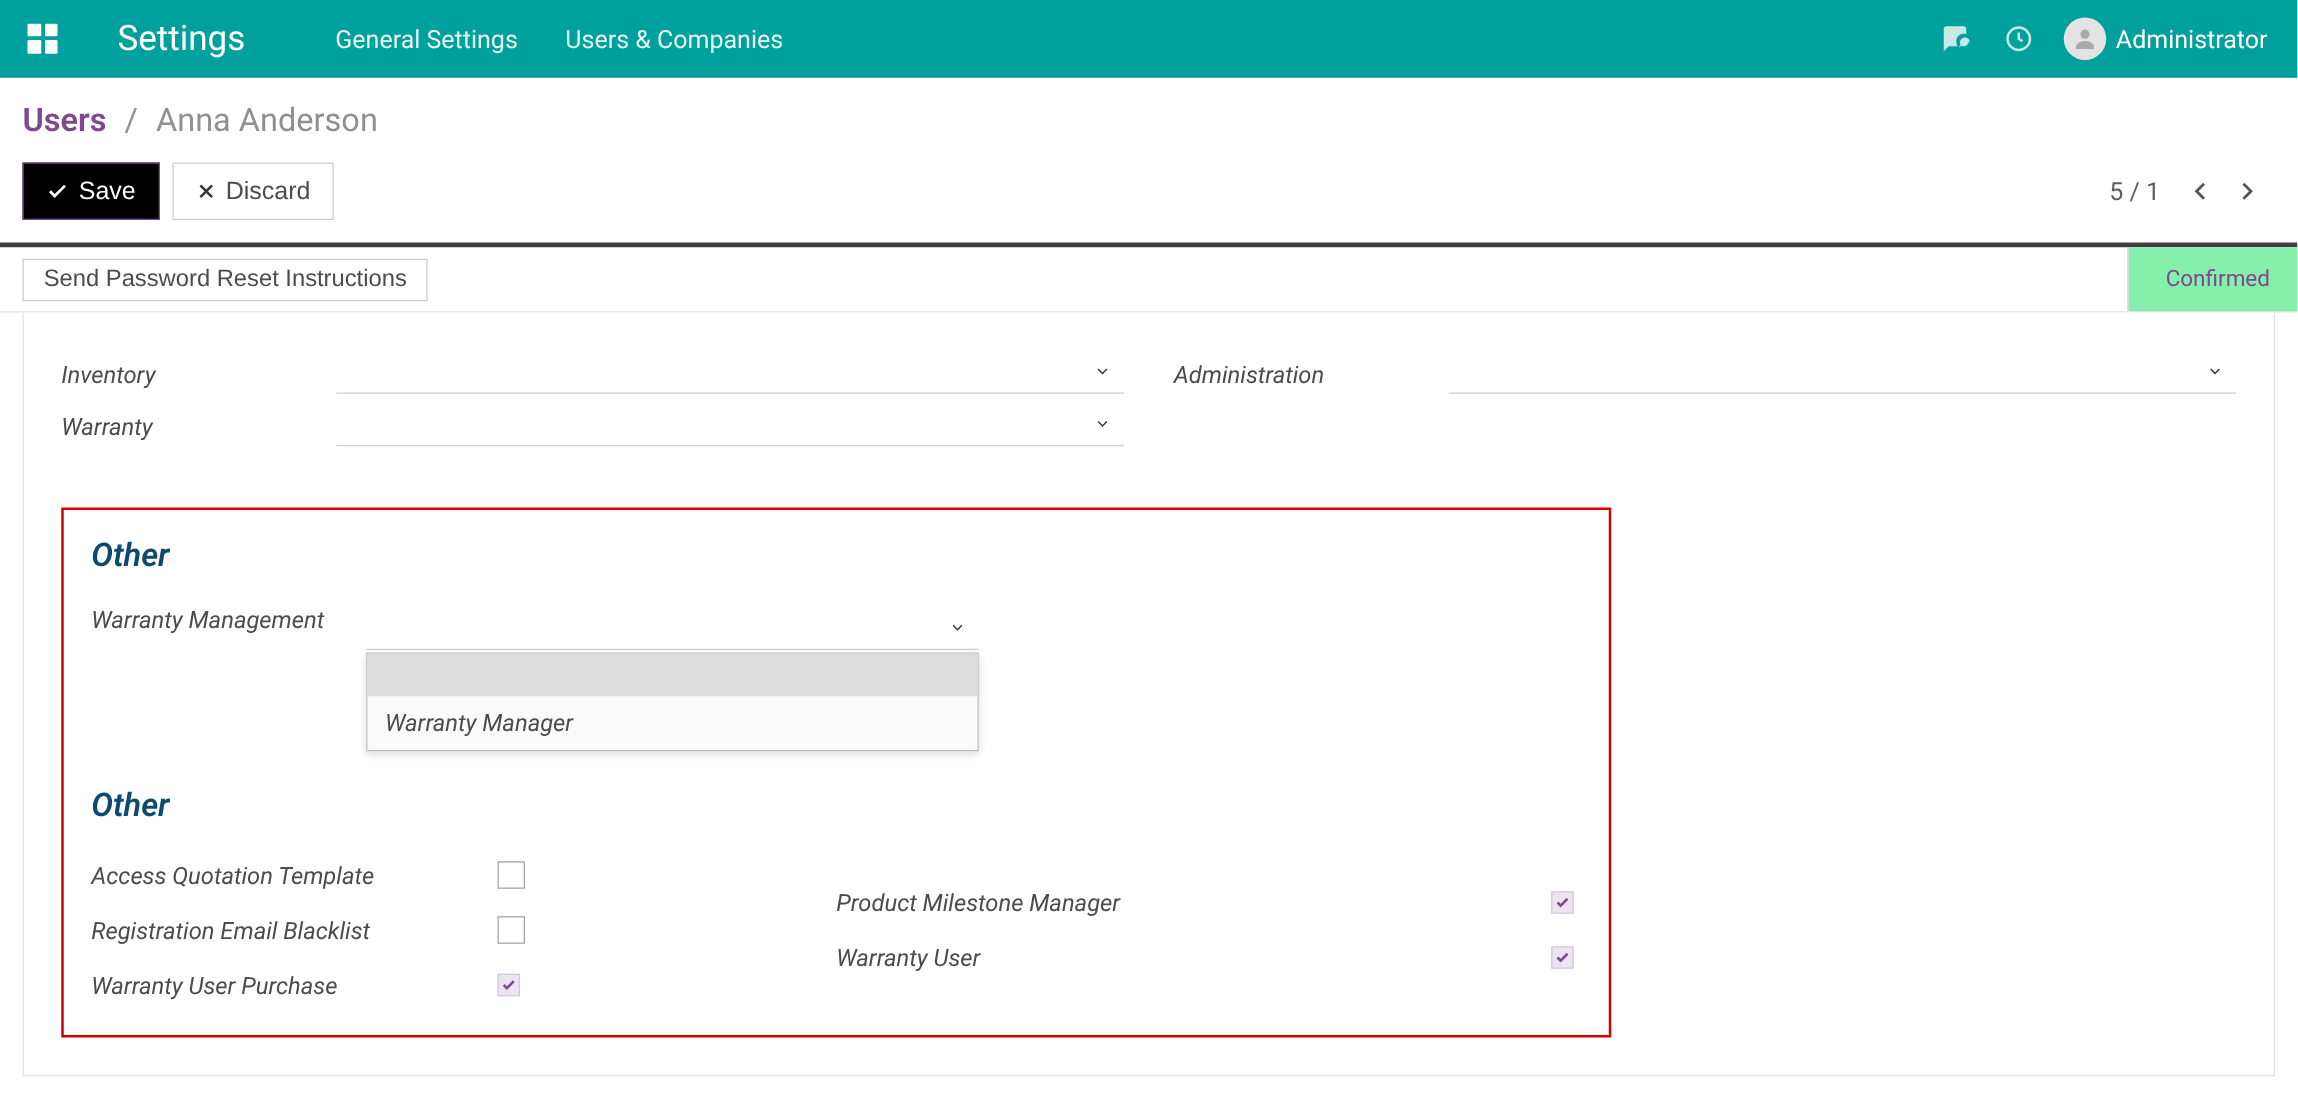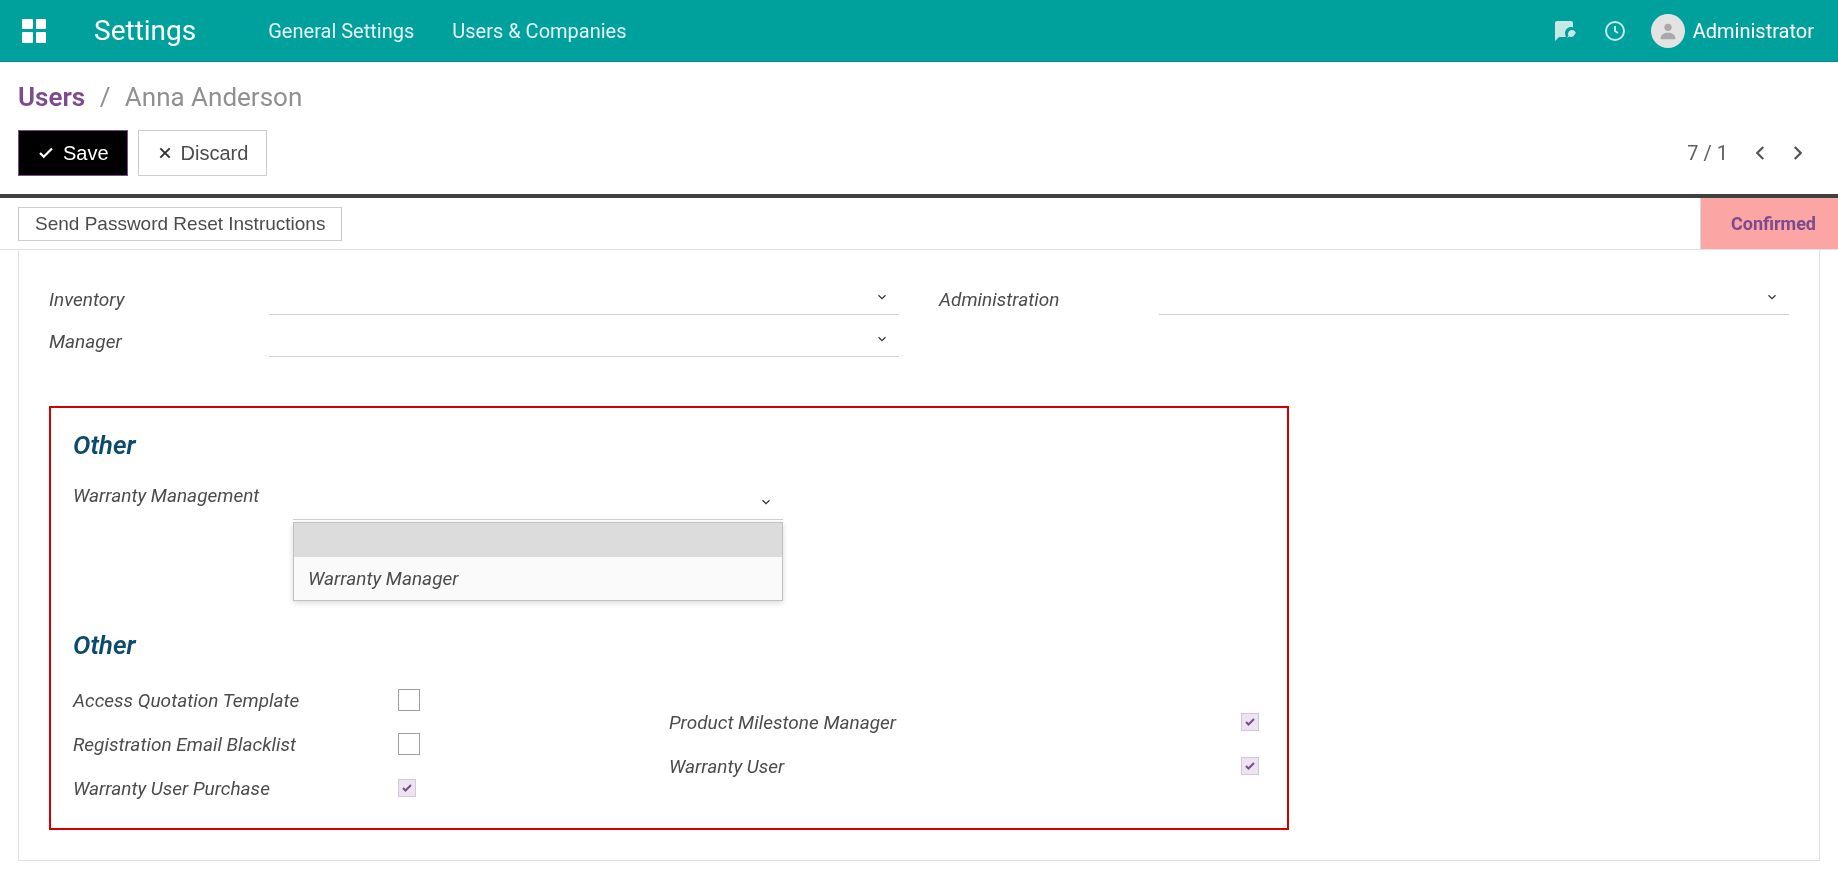--- a/index.html
+++ b/index.html
@@ -61,21 +61,21 @@
   .status-step.arrow::before {
     content: "";
     position: absolute;
     right: -15px; top: 0;
     width: 0; height: 0;
     border-top: 26px solid transparent;
     border-bottom: 26px solid transparent;
     border-left: 15px solid #dadada;
     z-index: 1;
   }
-  .status-step.active { color: #7c4a8d; font-weight: 700; background: #fca5a5; padding-left: 30px; }
+  .status-step.active { color: #7c4a8d; font-weight: 400; background: #86efac; padding-left: 30px; }
   
   
   .form-sheet { padding: 0 18px 18px 18px; font-style: italic; }
   .form-inner { border: 1px solid #dee2e6; border-top: none; padding: 0 30px 30px 30px; background: #fff; }
   .two-col { display: flex; }
   .col { flex: 1; }
   .col + .col { margin-left: 40px; }
   .field-row { display: flex; align-items: center; min-height: 42px; }
   .field-label { width: 220px; font-size: 19px; color: #4c4c4c; padding-top: 4px; }
   .field-label.wide { width: 220px; align-self: flex-start; padding-top: 6px; }
@@ -152,21 +152,21 @@
         </svg>
       <span>Save</span>
     </button>
     <button class="btn btn-secondary">
       <svg width="16" height="16" viewBox="0 0 24 24" fill="none" stroke="#333" stroke-width="3">
           <path d="M5 5l14 14M19 5L5 19"></path>
         </svg>
       <span>Discard</span>
     </button>
     <div class="pager">
-      <span>7 / 1</span>
+      <span>5 / 1</span>
       <div class="pager-nav">
         <svg width="18" height="18" viewBox="0 0 24 24" fill="none" stroke="#555" stroke-width="3">
             <path d="M15 4l-8 8 8 8"></path>
           </svg>
         <svg width="18" height="18" viewBox="0 0 24 24" fill="none" stroke="#555" stroke-width="3">
             <path d="M9 4l8 8-8 8"></path>
           </svg>
       </div>
     </div>
   </div>
@@ -190,21 +190,21 @@
           <div class="field-input">
             <div class="select">
               <span></span>
               <svg class="caret" width="14" height="14" viewBox="0 0 24 24" fill="none" stroke="#333" stroke-width="2">
                   <path d="M6 9l6 6 6-6"></path>
                 </svg>
             </div>
           </div>
         </div>
         <div class="field-row">
-          <div class="field-label">Manager</div>
+          <div class="field-label">Warranty</div>
           <div class="field-input">
             <div class="select">
               <span></span>
               <svg class="caret" width="14" height="14" viewBox="0 0 24 24" fill="none" stroke="#333" stroke-width="2">
                   <path d="M6 9l6 6 6-6"></path>
                 </svg>
             </div>
           </div>
         </div>
       </div>

